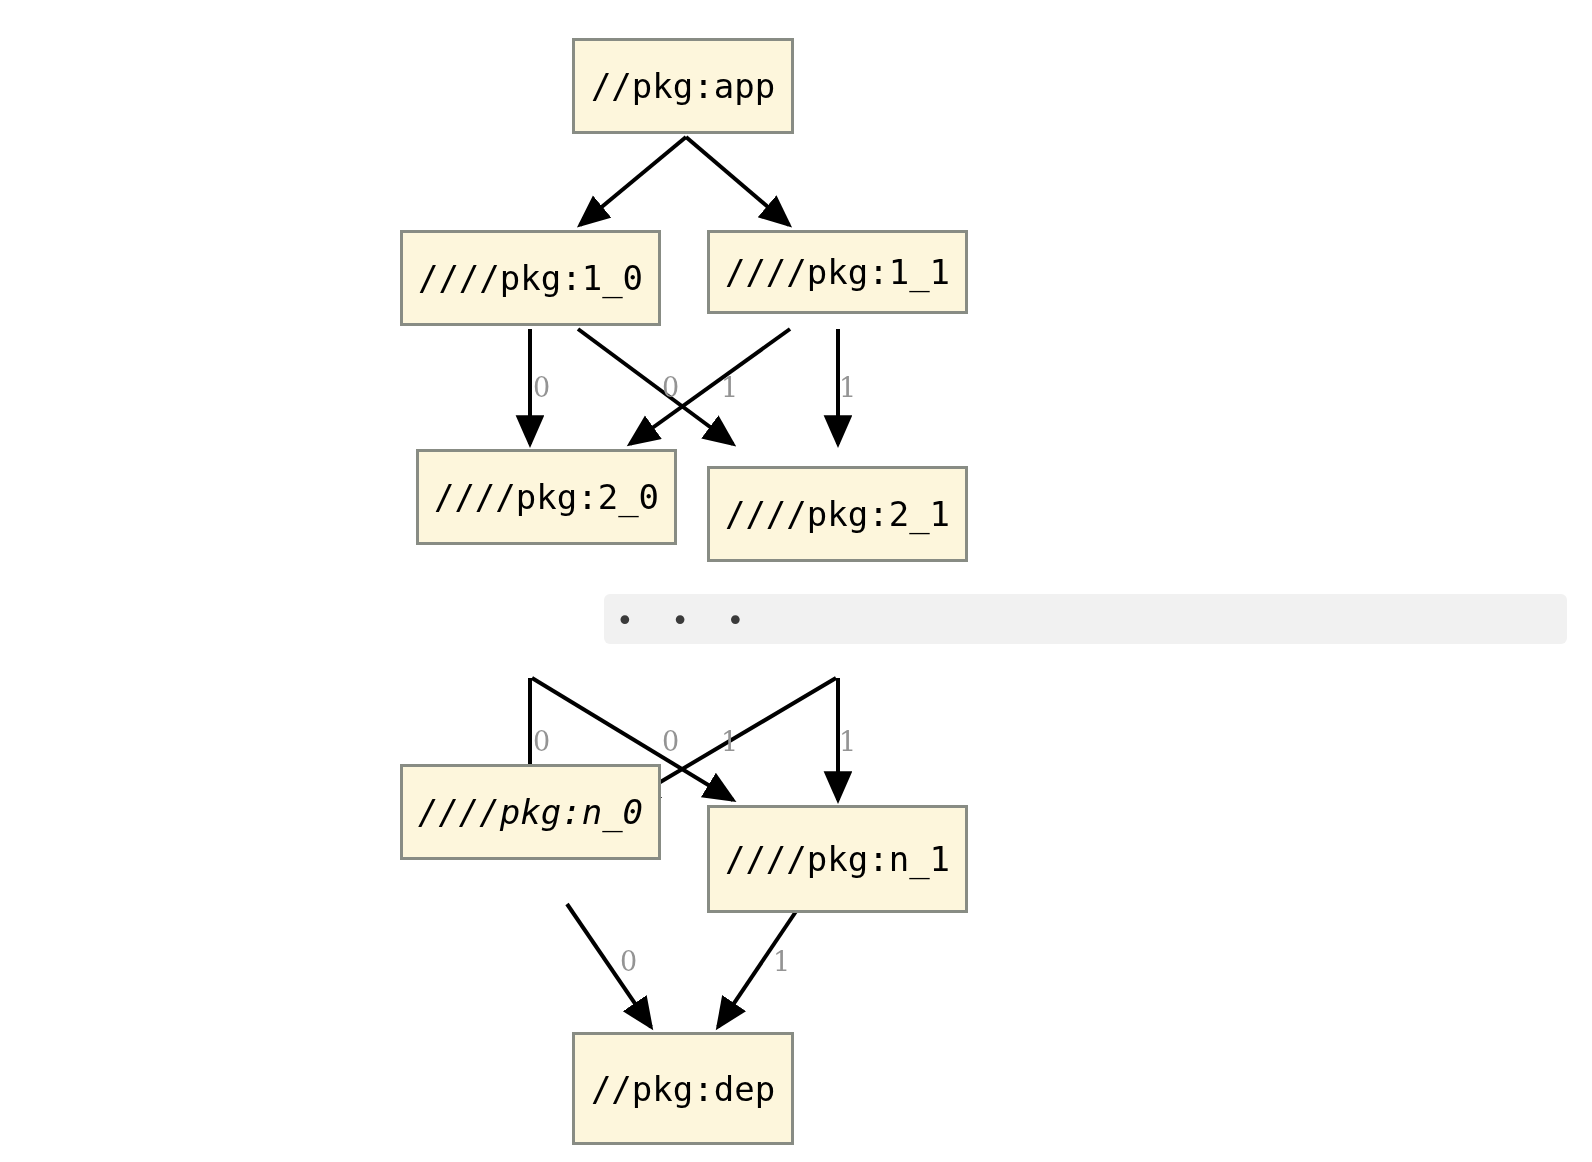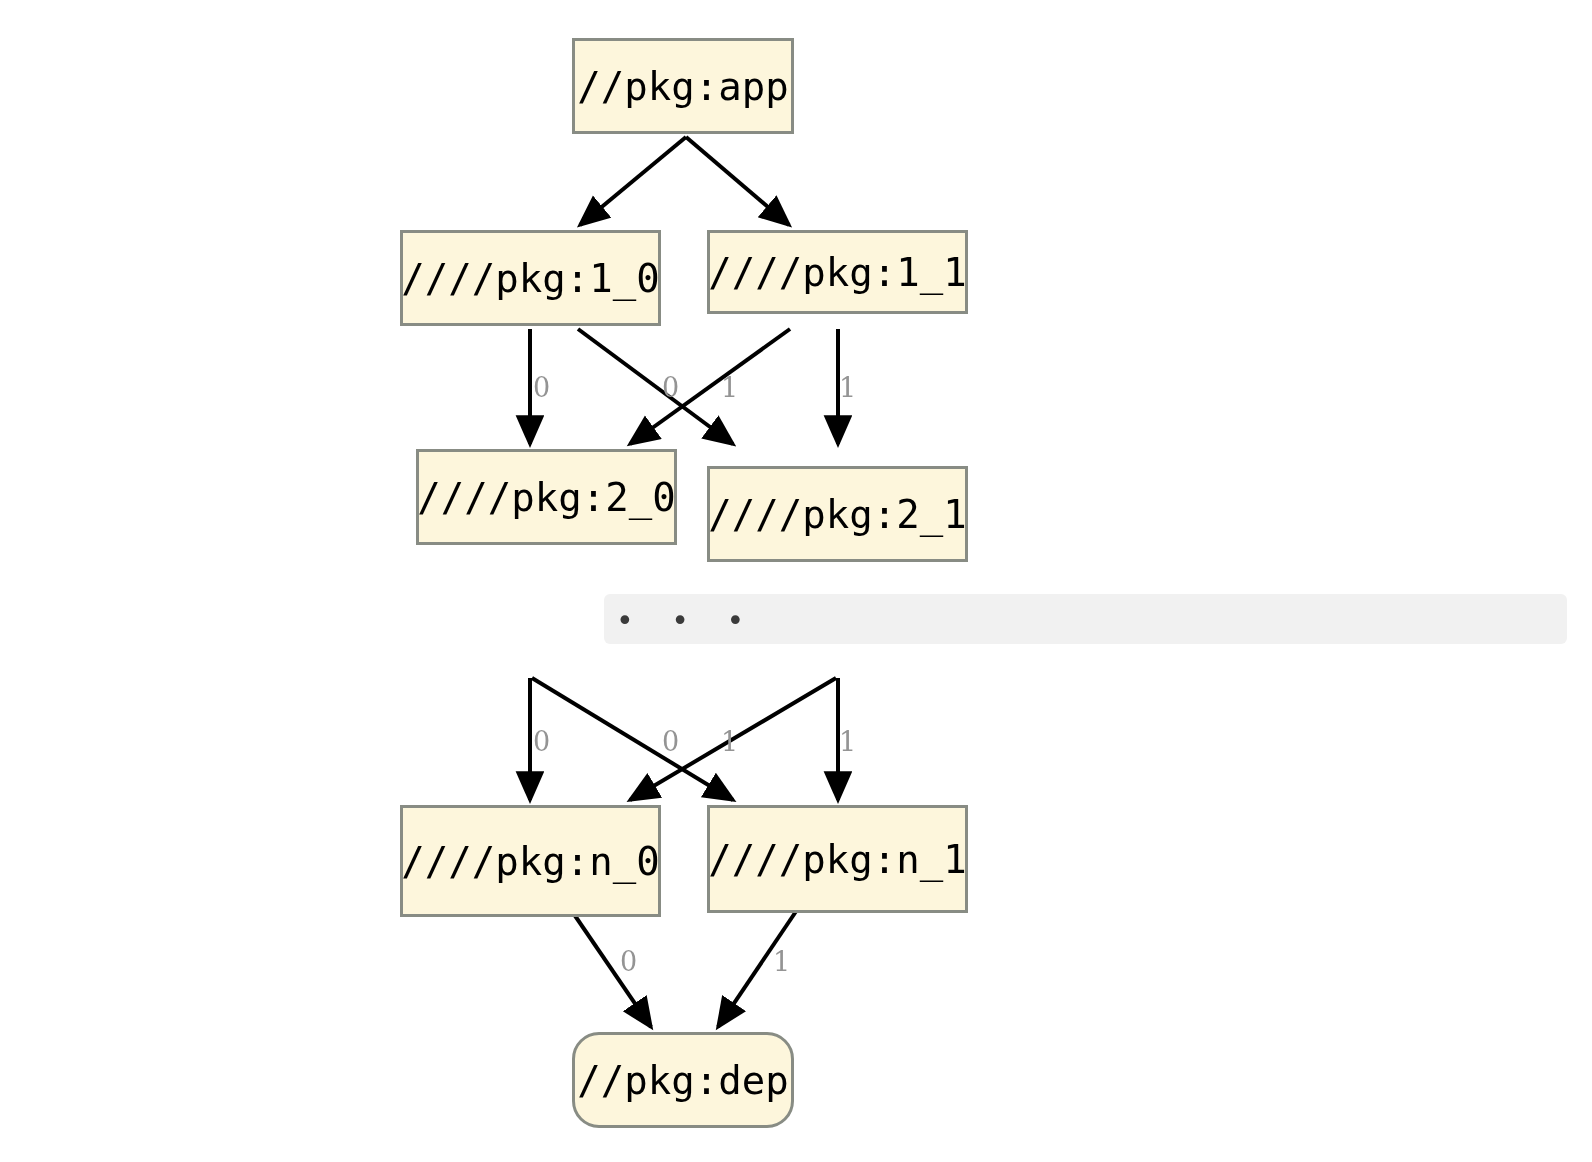--- a/index.html
+++ b/index.html
@@ -31,21 +31,21 @@
     position: absolute;
     box-sizing: border-box;
     background: #fdf6dc;
     border: 3px solid #888c84;
     display: flex;
     align-items: center;
     justify-content: center;
   }
   .node-label {
     font-family: "DejaVu Sans Mono", monospace;
-    font-size: 39px;
+    font-size: 34px;
     color: #000000;
     letter-spacing: 0px;
     white-space: nowrap;
   }
   .edge-label {
     position: absolute;
     font-family: "DejaVu Serif", serif;
     font-size: 27px;
     color: #949494;
     white-space: nowrap;
@@ -105,27 +105,27 @@
       </div>
       <div class="node-box" style="left: 707px; top: 230px; width: 261px; height: 84px; background: rgb(253, 246, 220); border-color: rgb(136, 140, 132);">
         <span class="node-label">////pkg:1_1</span>
       </div>
       <div class="node-box" style="left: 416px; top: 449px; width: 261px; height: 96px; background: rgb(253, 246, 220); border-color: rgb(136, 140, 132);">
         <span class="node-label">////pkg:2_0</span>
       </div>
       <div class="node-box" style="left: 707px; top: 449px; width: 261px; height: 96px; background: rgb(253, 246, 220); border-color: rgb(136, 140, 132); margin-top: 17px;">
         <span class="node-label">////pkg:2_1</span>
       </div>
-      <div class="node-box" style="left: 400px; top: 805px; width: 261px; height: 112px; background: rgb(253, 246, 220); border-color: rgb(136, 140, 132);">
+      <div class="node-box" style="left: 400px; top: 764px; width: 261px; height: 96px; background: rgb(253, 246, 220); border-color: rgb(136, 140, 132); font-style: italic;">
         <span class="node-label">////pkg:n_0</span>
       </div>
       <div class="node-box" style="left: 707px; top: 805px; width: 261px; height: 108px; background: rgb(253, 246, 220); border-color: rgb(136, 140, 132);">
         <span class="node-label">////pkg:n_1</span>
       </div>
-      <div class="node-box" style="left: 572px; top: 1032px; width: 222px; height: 96px; background: rgb(253, 246, 220); border-color: rgb(136, 140, 132); border-radius: 27px;">
+      <div class="node-box" style="left: 572px; top: 1032px; width: 222px; height: 113px; background: rgb(253, 246, 220); border-color: rgb(136, 140, 132);">
         <span class="node-label">//pkg:dep</span>
       </div>
     </div>
 
   <div id="edge-labels-layer">
       <span class="edge-label" style="left: 533px; top: 372px; color: rgb(148, 148, 148);">0</span>
       <span class="edge-label" style="left: 662px; top: 372px; color: rgb(148, 148, 148);">0</span>
       <span class="edge-label" style="left: 721px; top: 372px; color: rgb(148, 148, 148);">1</span>
       <span class="edge-label" style="left: 839px; top: 372px; color: rgb(148, 148, 148);">1</span>
       <span class="edge-label" style="left: 533px; top: 726px; color: rgb(148, 148, 148);">0</span>

